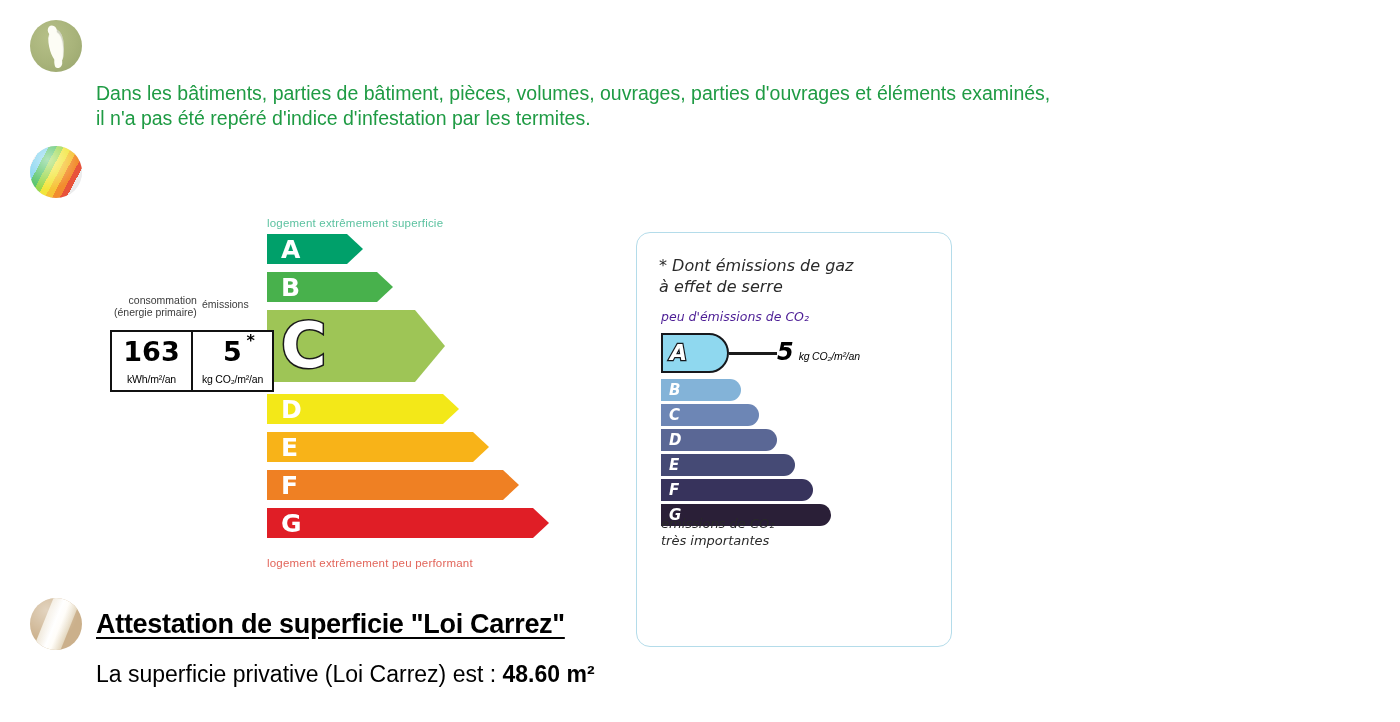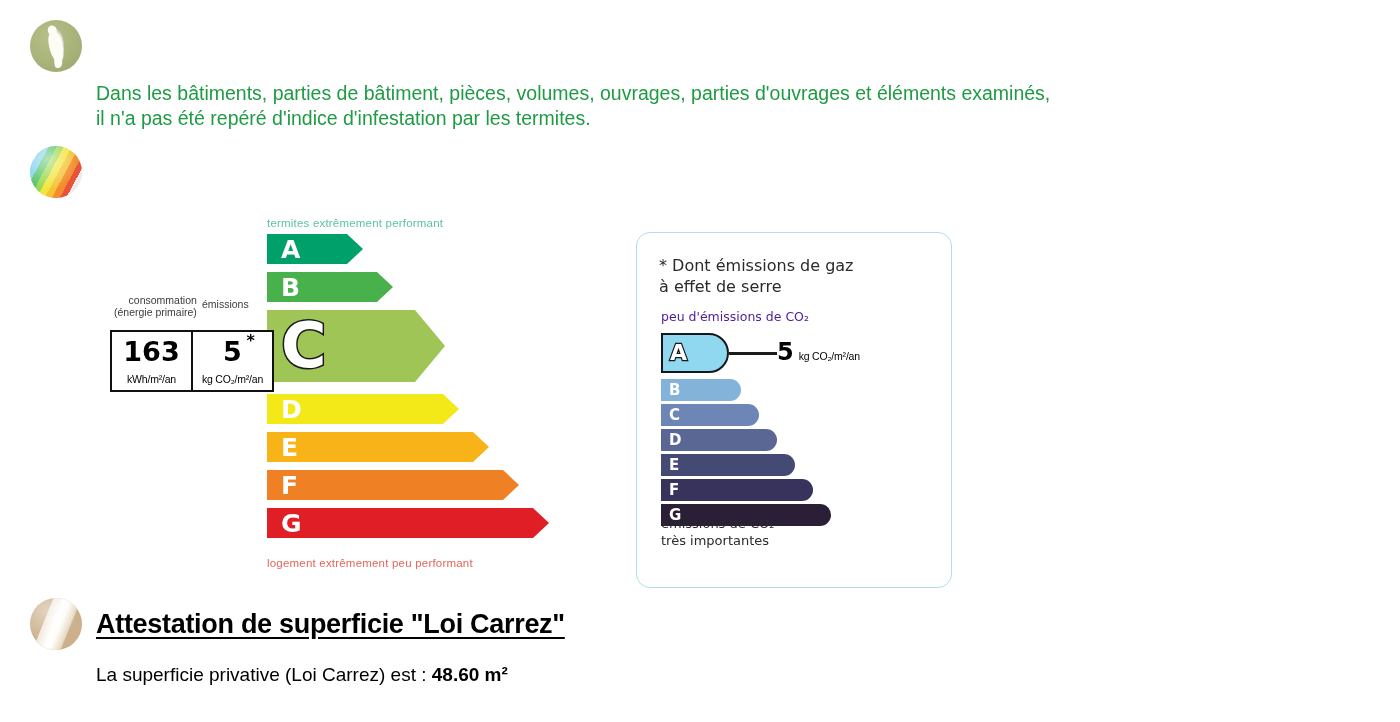--- a/index.html
+++ b/index.html
@@ -43,21 +43,21 @@
     white-space: nowrap;
     color: #000;
   }
   .sec-body {
     font-size: 19.5px;
     line-height: 25px;
     color: #1f9b44;
     white-space: pre-line;
   }
   .carrez-body {
-    font-size: 19px;
+    font-size: 23px;
     color: #000;
     line-height: 25px;
   }
   .carrez-body b { font-weight: bold; }
 
   
   .icon-termite {
     background: radial-gradient(circle at 38% 34%, #b6c088 0%, #a8b37a 55%, #97a46c 100%);
   }
   .icon-termite .bug {
@@ -234,25 +234,26 @@
   }
   #cap-conso { left: 4px; top: 82px; text-align: right; }
   #cap-emis  { left: 92px; top: 86px; text-align: right; }
 
   
   #ges-panel {
     position: absolute;
     left: 636px;
     top: 232px;
     width: 316px;
-    height: 356px;
+    height: 415px;
     border: 1.5px solid #b4dcea;
     border-radius: 14px;
     background: #ffffff;
     box-sizing: border-box;
+    font-style: italic;
   }
   .ges-note {
     position: absolute;
     left: 22px;
     top: 22px;
     font-size: 16px;
     line-height: 21px;
     color: #2a2a2a;
     white-space: pre-line;
     font-family: "DejaVu Sans", sans-serif;
@@ -353,21 +354,21 @@
   <div class="head-row">
     <span class="round-icon icon-dpe">
         <span class="stripes"></span>
         <span class="gloss"></span>
       </span>
   </div>
 </div>
 
 <div id="dpe-figure">
 
-  <div class="scale-toplabel">termites extrêmement performant</div>
+  <div class="scale-toplabel">logement extrêmement superficie</div>
   <div class="scale-botlabel">logement extrêmement peu performant</div>
 
   <div class="bars" id="dpe-bars">
 
   <div class="bar" id="bar-A" style="position: absolute; left: 0px; top: 0px; width: 96px; height: 30px;">
         <div class="shape" style="width: 96px; background: rgb(0, 160, 106); clip-path: polygon(0px 0px, 83.33% 0px, 100% 50%, 83.33% 100%, 0px 100%);"></div>
         <span class="letter" style="font-size: 25px;">A</span>
       </div>
       <div class="bar" id="bar-B" style="position: absolute; left: 0px; top: 38px; width: 126px; height: 30px;">
         <div class="shape" style="width: 126px; background: rgb(72, 177, 76); clip-path: polygon(0px 0px, 87.3% 0px, 100% 50%, 87.3% 100%, 0px 100%);"></div>

